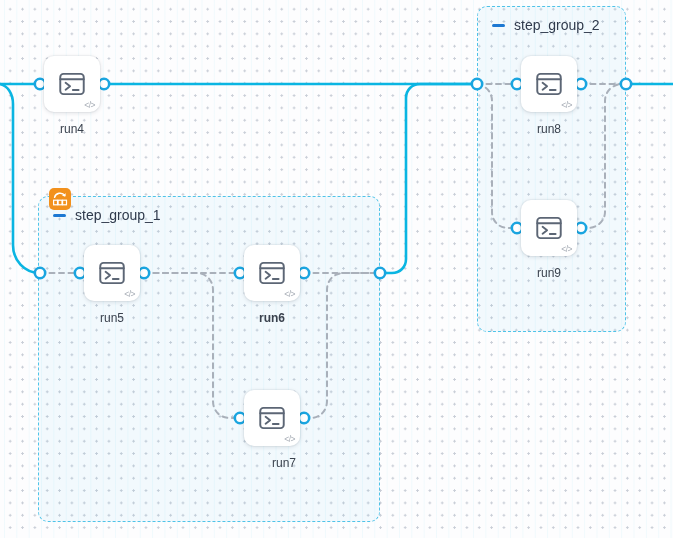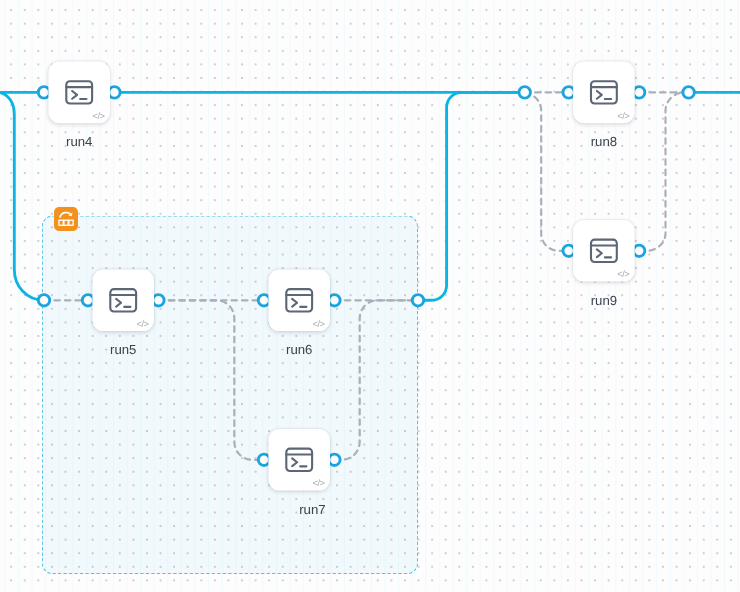--- a/index.html
+++ b/index.html
@@ -39,20 +39,30 @@
 <div class="canvas">
     <div class="group" style="left: 38px; top: 196px; width: 342px; height: 326px;">
       <svg class="badge" viewBox="0 0 22 22">
         <rect x="0" y="0" width="22" height="22" rx="5" fill="#f2911d"></rect>
         <path d="M 5.6 9.3 A 5.6 5.2 0 0 1 15.8 7.6" stroke="#ffffff" stroke-width="1.5" fill="none" stroke-linecap="round"></path>
         <path d="M 16.9 5.2 L 16.2 8.6 L 12.9 7.8" fill="#ffffff"></path>
         <rect x="4.6" y="12.2" width="3.9" height="4.6" fill="none" stroke="#ffffff" stroke-width="1.2"></rect>
         <rect x="9.1" y="12.2" width="3.9" height="4.6" fill="none" stroke="#ffffff" stroke-width="1.2"></rect>
         <rect x="13.6" y="12.2" width="3.9" height="4.6" fill="none" stroke="#ffffff" stroke-width="1.2"></rect>
       </svg>
+      <div class="group-header">
+        <div class="minus-btn"></div>
+        <span class="group-label">step_group_1</span>
+      </div>
+    </div>
+    <div class="group" style="left: 477px; top: 6px; width: 149px; height: 326px;">
+      <div class="group-header">
+        <div class="minus-btn"></div>
+        <span class="group-label">step_group_2</span>
+      </div>
     </div>
     <svg class="edges" width="673" height="538">
       <path d="M 0 84 L 40 84" fill="none" stroke="#0ab5e2" stroke-width="2.6" stroke-linecap="round"></path>
       <path d="M 0 84 C 8 86 13 94 13 104 L 13 245 C 13 260 24 273 40 273" fill="none" stroke="#0ab5e2" stroke-width="2.6" stroke-linecap="round"></path>
       <path d="M 104 84 L 477 84" fill="none" stroke="#0ab5e2" stroke-width="2.6" stroke-linecap="round"></path>
       <path d="M 380 273 L 392 273 C 400 273 406 267 406 259 L 406 98 C 406 90 412 84 420 84 L 477 84" fill="none" stroke="#0ab5e2" stroke-width="2.6" stroke-linecap="round"></path>
       <path d="M 626 84 L 673 84" fill="none" stroke="#0ab5e2" stroke-width="2.6" stroke-linecap="round"></path>
       <path d="M 40 273 L 80 273" fill="none" stroke="#a9b0ba" stroke-width="2" stroke-dasharray="5 4.5" stroke-linecap="round"></path>
       <path d="M 144 273 L 240 273" fill="none" stroke="#a9b0ba" stroke-width="2" stroke-dasharray="5 4.5" stroke-linecap="round"></path>
       <path d="M 144 273 L 196 273 C 206 273 213 280 213 290 L 213 401 C 213 411 220 418 230 418 L 240 418" fill="none" stroke="#a9b0ba" stroke-width="2" stroke-dasharray="5 4.5" stroke-linecap="round"></path>
@@ -101,21 +111,21 @@
     <div class="node-label" style="left: 112px; top: 311px;">run5</div>
     <div class="node" style="left: 244px; top: 245px;">
       <svg width="32" height="32" viewBox="0 0 30 30">
         <rect x="4" y="5.5" width="22" height="19" rx="3" fill="none" stroke="#5c6675" stroke-width="1.8" stroke-linecap="round" stroke-linejoin="round"></rect>
         <line x1="4" y1="10.5" x2="26" y2="10.5" fill="none" stroke="#5c6675" stroke-width="1.8" stroke-linecap="round" stroke-linejoin="round"></line>
         <polyline points="9,13.8 13.2,17.1 9,20.4" fill="none" stroke="#5c6675" stroke-width="1.8" stroke-linecap="round" stroke-linejoin="round"></polyline>
         <line x1="15.8" y1="20.6" x2="21.2" y2="20.6" fill="none" stroke="#5c6675" stroke-width="1.8" stroke-linecap="round" stroke-linejoin="round"></line>
       </svg>
       <span class="code-glyph">&lt;/&gt;</span>
     </div>
-    <div class="node-label" style="left: 272px; top: 311px;">run6</div>
+    <div class="node-label" style="left: 272px; top: 311px; font-weight: bold;">run6</div>
     <div class="node" style="left: 244px; top: 390px;">
       <svg width="32" height="32" viewBox="0 0 30 30">
         <rect x="4" y="5.5" width="22" height="19" rx="3" fill="none" stroke="#5c6675" stroke-width="1.8" stroke-linecap="round" stroke-linejoin="round"></rect>
         <line x1="4" y1="10.5" x2="26" y2="10.5" fill="none" stroke="#5c6675" stroke-width="1.8" stroke-linecap="round" stroke-linejoin="round"></line>
         <polyline points="9,13.8 13.2,17.1 9,20.4" fill="none" stroke="#5c6675" stroke-width="1.8" stroke-linecap="round" stroke-linejoin="round"></polyline>
         <line x1="15.8" y1="20.6" x2="21.2" y2="20.6" fill="none" stroke="#5c6675" stroke-width="1.8" stroke-linecap="round" stroke-linejoin="round"></line>
       </svg>
       <span class="code-glyph">&lt;/&gt;</span>
     </div>
     <div class="node-label" style="left: 284px; top: 456px;">run7</div>

